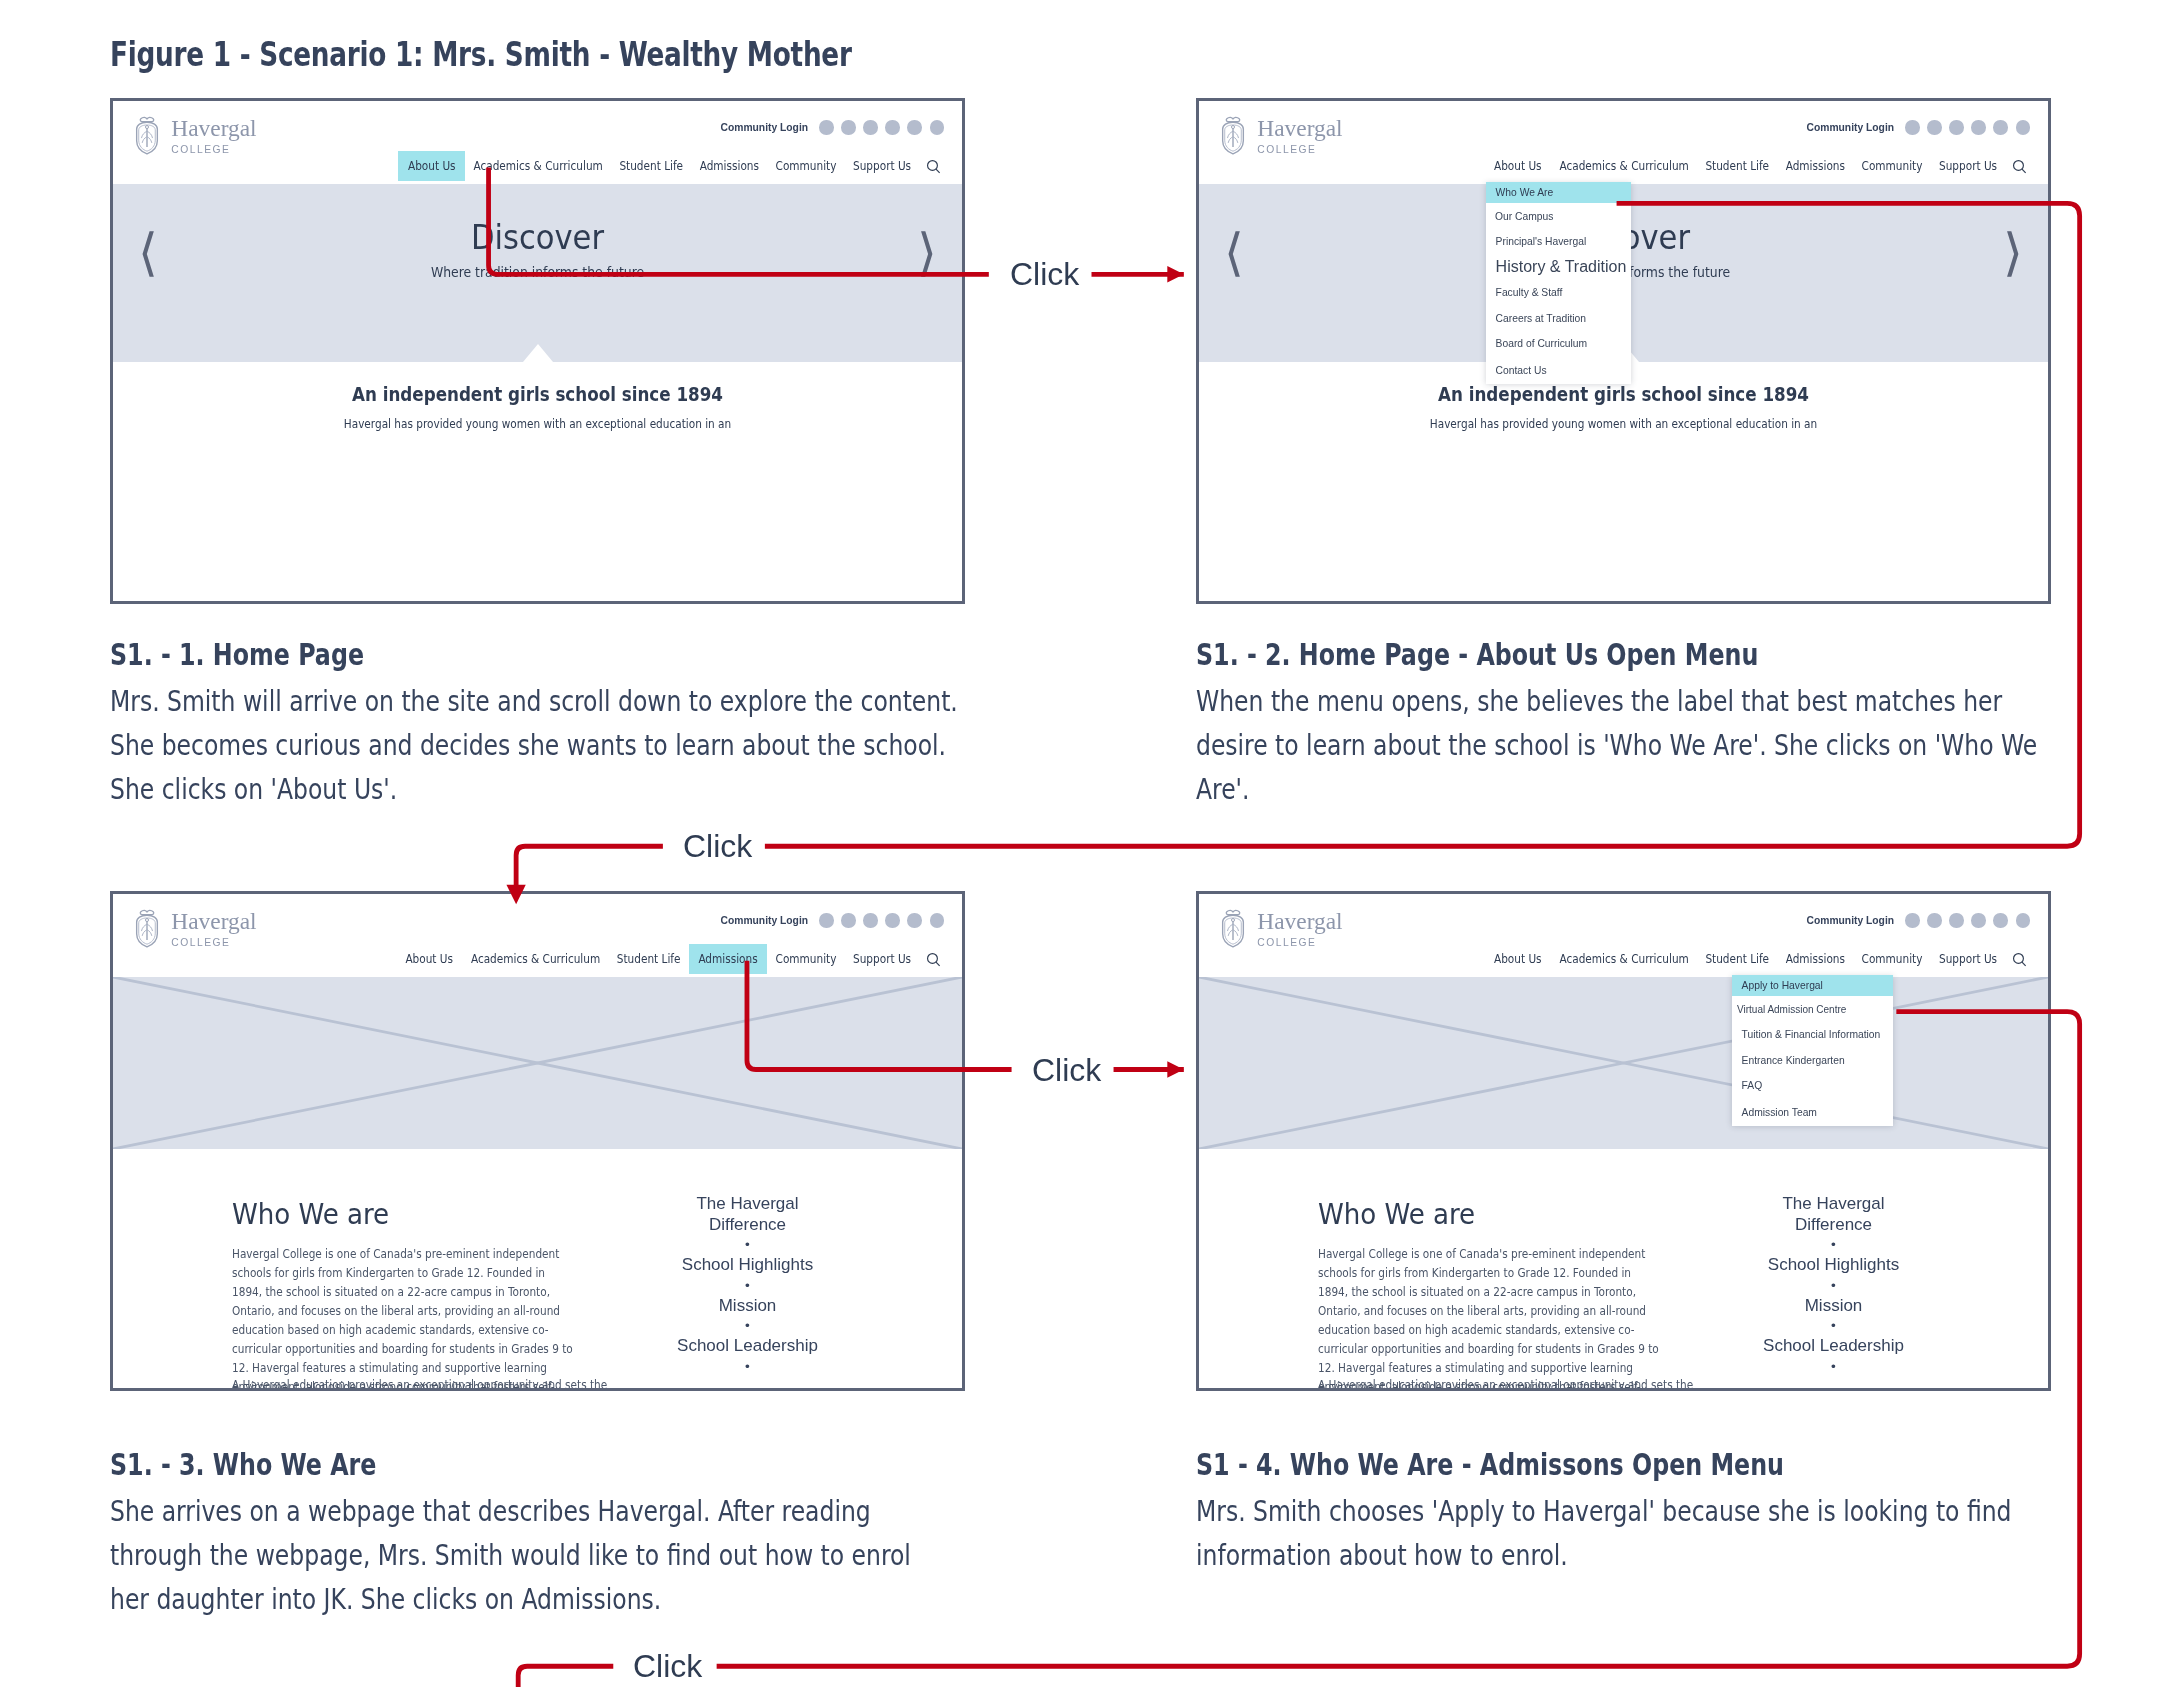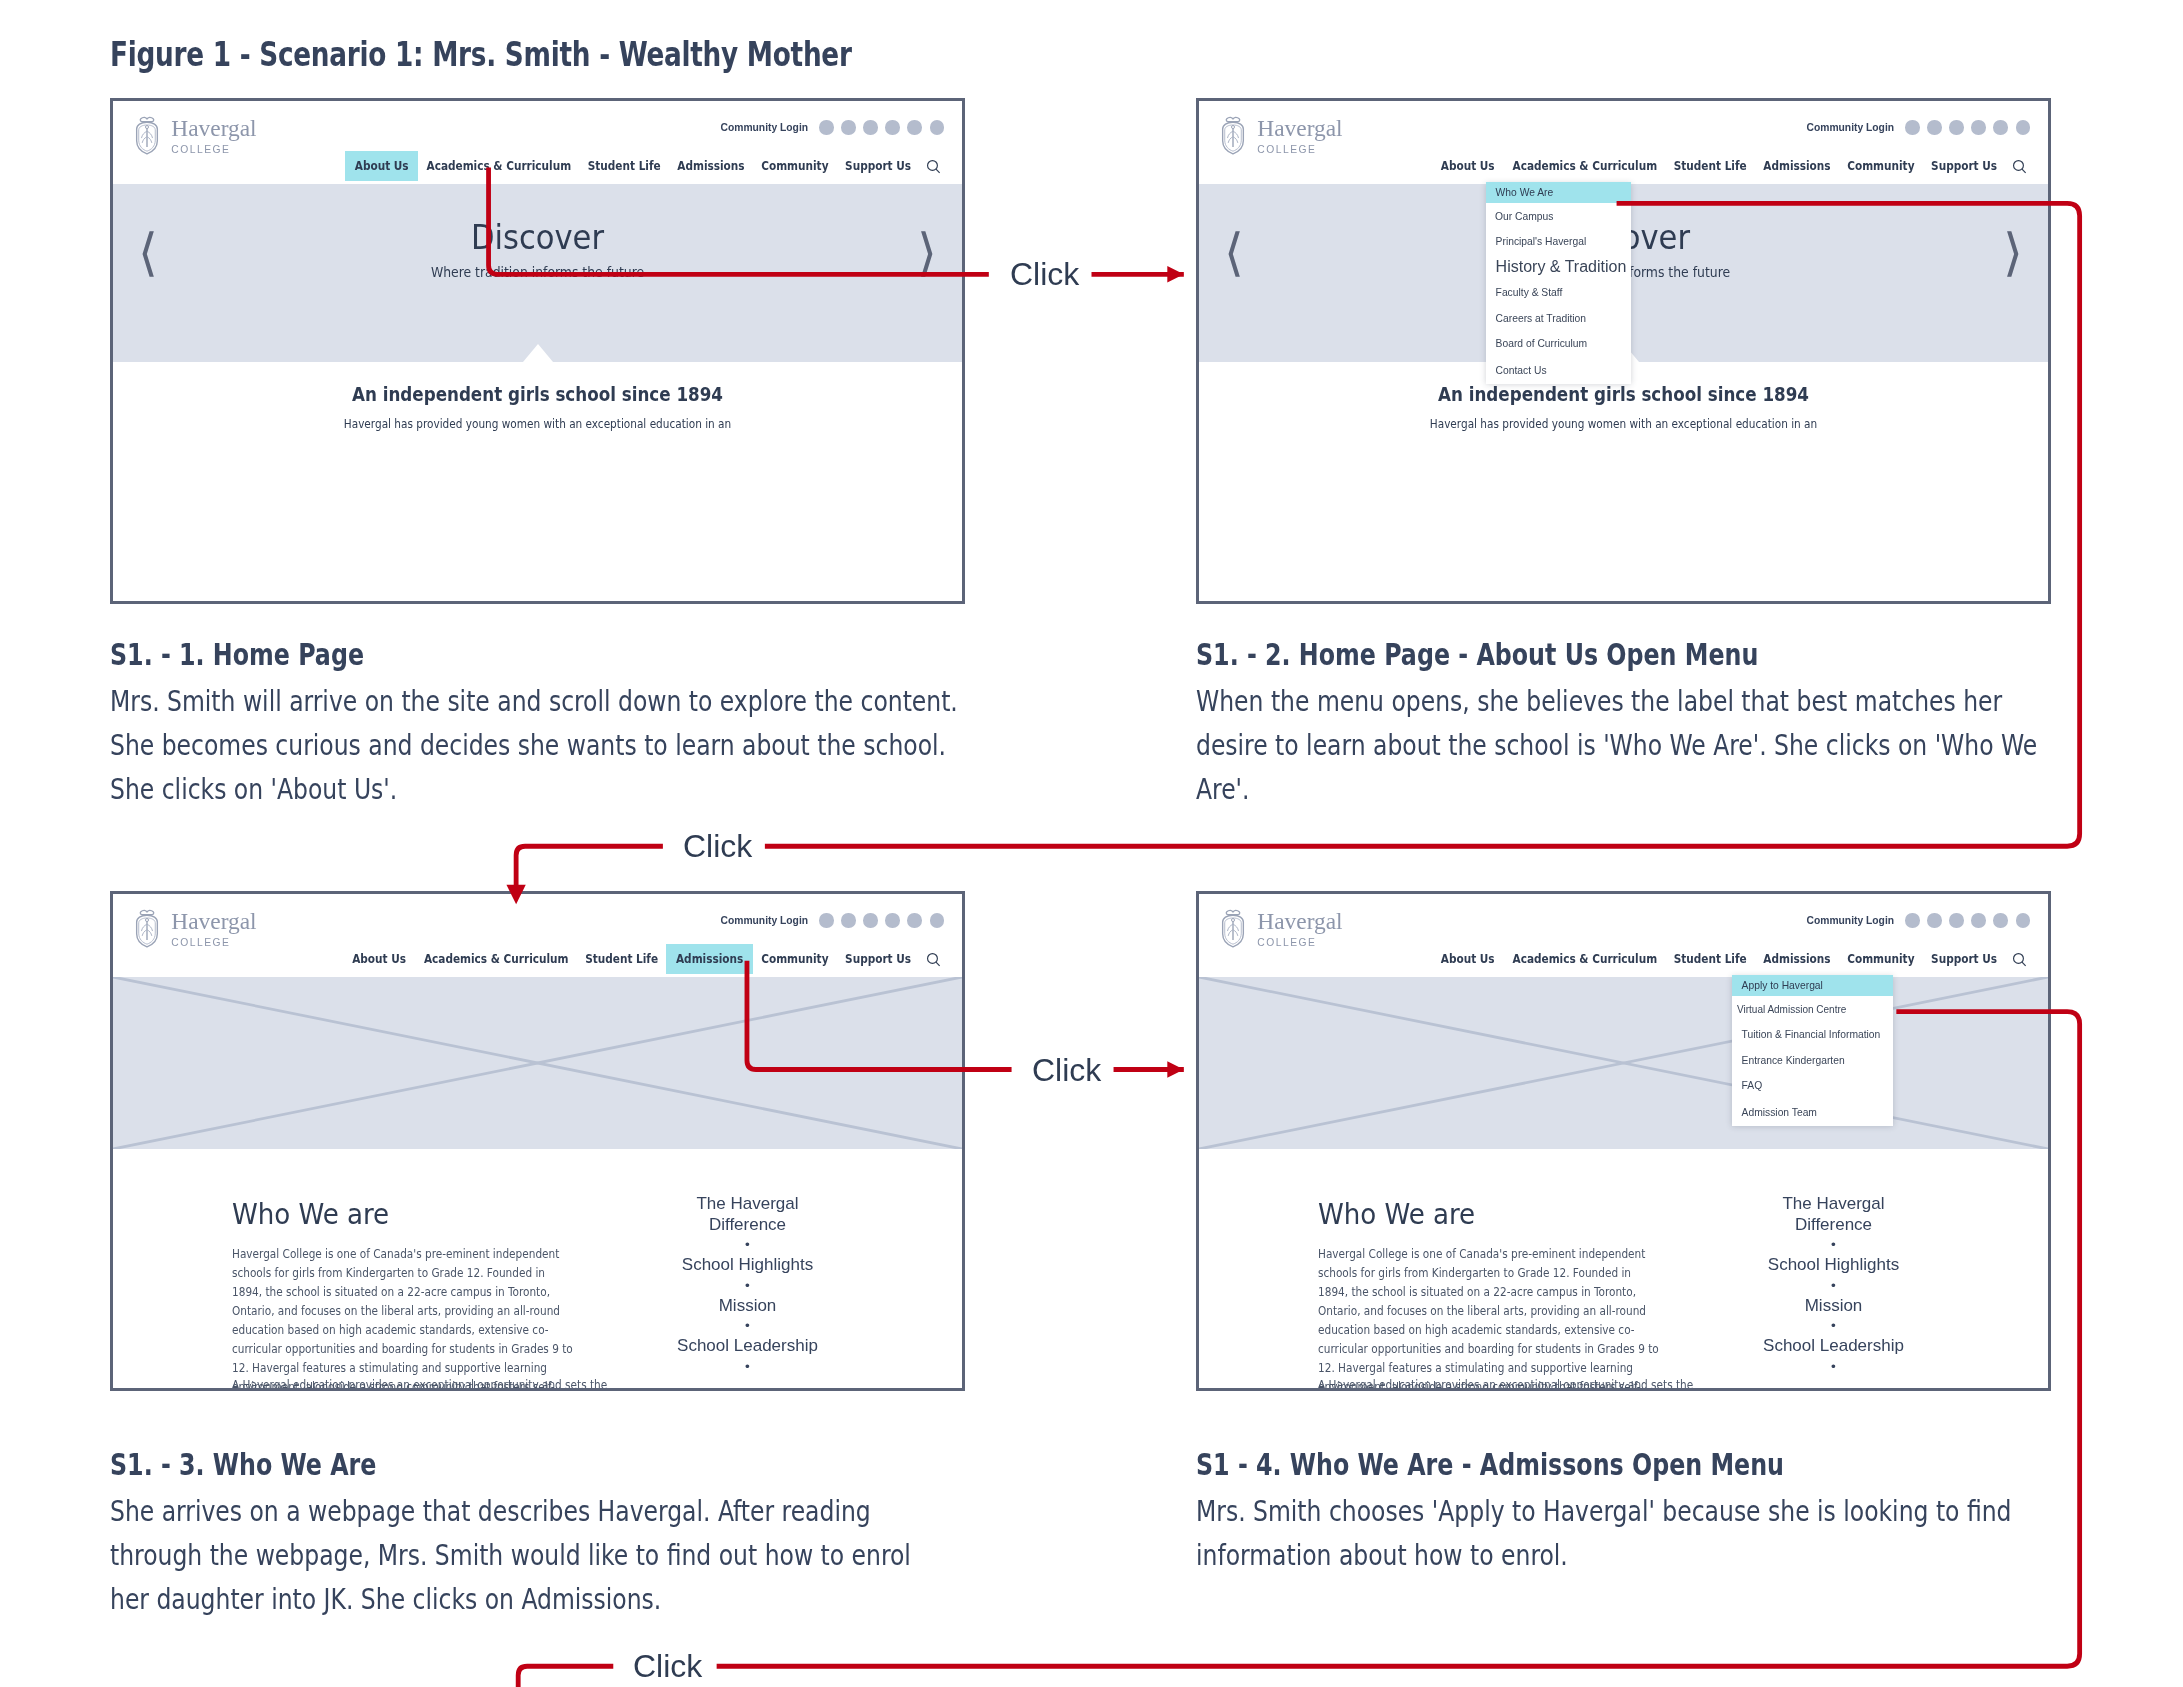--- a/index.html
+++ b/index.html
@@ -45,21 +45,21 @@
     font-family: "Liberation Sans", sans-serif;
     color: #36435c; font-weight: 600; white-space: nowrap;
   }
   .dots { display: flex; }
   .dot { border-radius: 50%; background: #b4bccd; }
 
   .nav { position: absolute; display: flex; align-items: center; }
   .nav-item {
     font-family: "DejaVu Sans Condensed", "Liberation Sans Narrow", "Liberation Sans", sans-serif;
     color: #2f3c52; white-space: nowrap;
-    display: flex; align-items: center; justify-content: center; font-weight: bold;
+    display: flex; align-items: center; justify-content: center;
   }
   .nav-item.hl { background: #9fe3ec; }
   .search-ico { display: flex; align-items: center; justify-content: center; }
   .search-ico svg { display: block; }
 
   
   .hero { position: absolute; background: #dbe0ea; }
   .hero-title {
     position: absolute; width: 100%; text-align: center;
     font-family: "DejaVu Sans Condensed", "Liberation Sans Narrow", "Liberation Sans", sans-serif;

